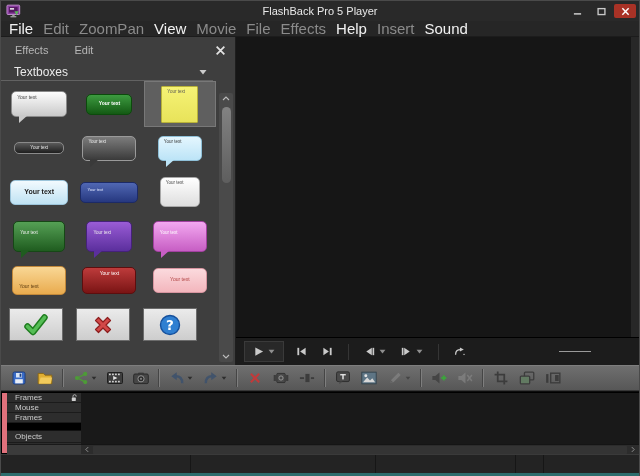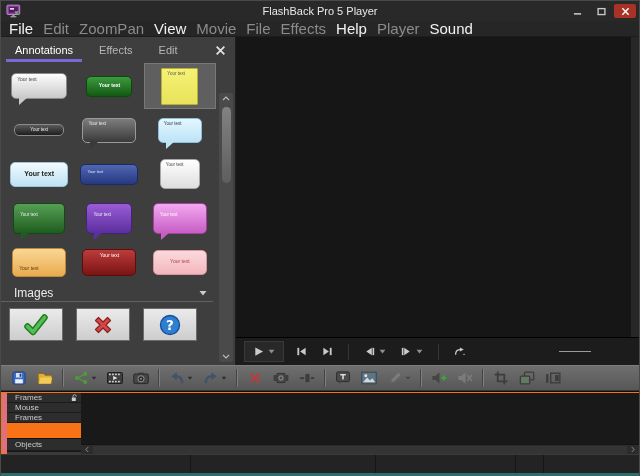--- a/index.html
+++ b/index.html
@@ -95,29 +95,29 @@
              display:flex; align-items:center; padding-left:5px; }
   .tb-btn { display:flex; align-items:center; padding:0 5px; height:22px; }
   .tb-btn svg { width:16px; height:14px; display:block; }
   .tb-btn.disabled { opacity:0.55; }
   .tb-caret { margin-left:2px; color:#2d2d2d; }
   .tb-caret svg { width:6px; height:4px; display:block; }
   .tb-sep { width:0; height:18px; border-left:1px solid #454545; border-right:1px solid #7e7e7e;
             margin:0 4px; }
 
   
-  .timeline-wrap { height:63px; flex:none; position:relative; background:#f97316;
+  .timeline-wrap { height:63px; flex:none; position:relative; background:#000000;
                    border-top:1px solid #0d0d0d; }
   .red-strip { position:absolute; left:1px; top:1px; bottom:1px; width:5px; background:#e0717c; }
   .track-col { position:absolute; left:6px; top:1px; bottom:0; width:74px;
                display:flex; flex-direction:column; }
   .track-row { height:10px; background:#2d2d2d; border-bottom:1px solid #1b1b1b;
                display:flex; align-items:center; padding:0 3px 0 8px; color:#cacaca;
                font-size:8px; line-height:9px; }
-  .track-row.objects { height:13px; border-top:1px solid #121212; margin-top:15px; }
+  .track-row.objects { height:13px; border-top:1px solid #121212; margin-top:7px; }
   .lock { margin-left:auto; }
   .lock svg { width:7px; height:8px; display:block; }
   .track-filler { flex:1; background:#2d2d2d; }
   .track-stub { height:10px; background:#3b3b3b; border-top:1px solid #191919; }
   .tl-body { position:absolute; left:80px; right:0; top:1px; bottom:0;
              display:flex; flex-direction:column; }
   .tl-rows { flex:1; background:#191919; }
   .h-scroll { height:10px; flex:none; background:#2c2c2c; border-top:1px solid #151515;
               display:flex; align-items:center; }
   .h-btn { width:12px; color:#9c9c9c; display:flex; justify-content:center; }
@@ -169,40 +169,47 @@
 
   <div class="menubar">
       <span class="menu-item">File</span>
       <span class="menu-item dim">Edit</span>
       <span class="menu-item dim">ZoomPan</span>
       <span class="menu-item">View</span>
       <span class="menu-item dim">Movie</span>
       <span class="menu-item dim">File</span>
       <span class="menu-item dim">Effects</span>
       <span class="menu-item">Help</span>
-      <span class="menu-item dim">Player</span>
+      <span class="menu-item dim">Insert</span>
       <span class="menu-item">Sound</span>
     </div>
 
   <div class="main">
 
     <div class="left-panel">
       <div class="tabs">
         <span style="display:flex;">
-            <span class="tab active">Annotations</span>
             <span class="tab">Effects</span>
             <span class="tab">Edit</span>
           </span>
         <span class="tab-close">
             <svg viewBox="0 0 10 10">
               <path d="M1.5 1.5l7 7M8.5 1.5l-7 7" stroke="currentColor" stroke-width="1.6" fill="none"></path>
             </svg>
           </span>
       </div>
       <div class="panel-body">
+        <div class="section-header">
+          <span>Textboxes</span>
+          <span class="section-caret">
+              <svg viewBox="0 0 8 6">
+                <path d="M0.5 1h7L4 5.5Z" fill="currentColor"></path>
+              </svg>
+            </span>
+        </div>
         <div class="tb-grid">
             <div class="tb-cell">
               <div class="tb-shape bubble" style="width: 56px; height: 26px; background: linear-gradient(rgb(253, 253, 253), rgb(201, 201, 201)); border-color: rgb(138, 138, 138);">
                 <span class="tb-lbl pos-tl" style="color: rgb(68, 68, 68); font-size: 5px;">Your text</span>
                 <div class="tail" style="border-top: 8px solid rgb(201, 201, 201);"></div>
               </div>
             </div>
             <div class="tb-cell">
               <div class="tb-shape rect" style="width: 46px; height: 21px; background: linear-gradient(rgb(61, 155, 64), rgb(19, 89, 19)); border-color: rgb(12, 74, 12);">
                 <span class="tb-lbl pos-c" style="color: rgb(255, 255, 255); font-size: 5px; font-weight: bold;">Your text</span>
@@ -272,28 +279,20 @@
               <div class="tb-shape rect" style="width: 54px; height: 27px; background: linear-gradient(rgb(189, 59, 59), rgb(122, 20, 20)); border-color: rgb(92, 14, 14);">
                 <span class="tb-lbl pos-tc" style="color: rgb(255, 255, 255); font-size: 5px;">Your text</span>
               </div>
             </div>
             <div class="tb-cell">
               <div class="tb-shape rect" style="width: 54px; height: 25px; background: linear-gradient(rgb(251, 218, 221), rgb(243, 182, 189)); border-color: rgb(215, 149, 160);">
                 <span class="tb-lbl pos-c" style="color: rgb(176, 64, 64); font-size: 5px;">Your text</span>
               </div>
             </div>
           </div>
-        <div class="section-header">
-          <span>Images</span>
-          <span class="section-caret">
-              <svg viewBox="0 0 8 6">
-                <path d="M0.5 1h7L4 5.5Z" fill="currentColor"></path>
-              </svg>
-            </span>
-        </div>
         <div class="img-row">
             <div class="img-tile">
               <span class="ic">
                 <svg viewBox="0 0 24 24">
                   <path d="M3.5 13.5L9 19 20.5 4.5" fill="none" stroke="#1f7d1f" stroke-width="6.5" stroke-linecap="round" stroke-linejoin="round"></path>
                   <path d="M3.5 13.5L9 19 20.5 4.5" fill="none" stroke="#55bd55" stroke-width="3.6" stroke-linecap="round" stroke-linejoin="round"></path>
                 </svg>
               </span>
             </div>
             <div class="img-tile">

